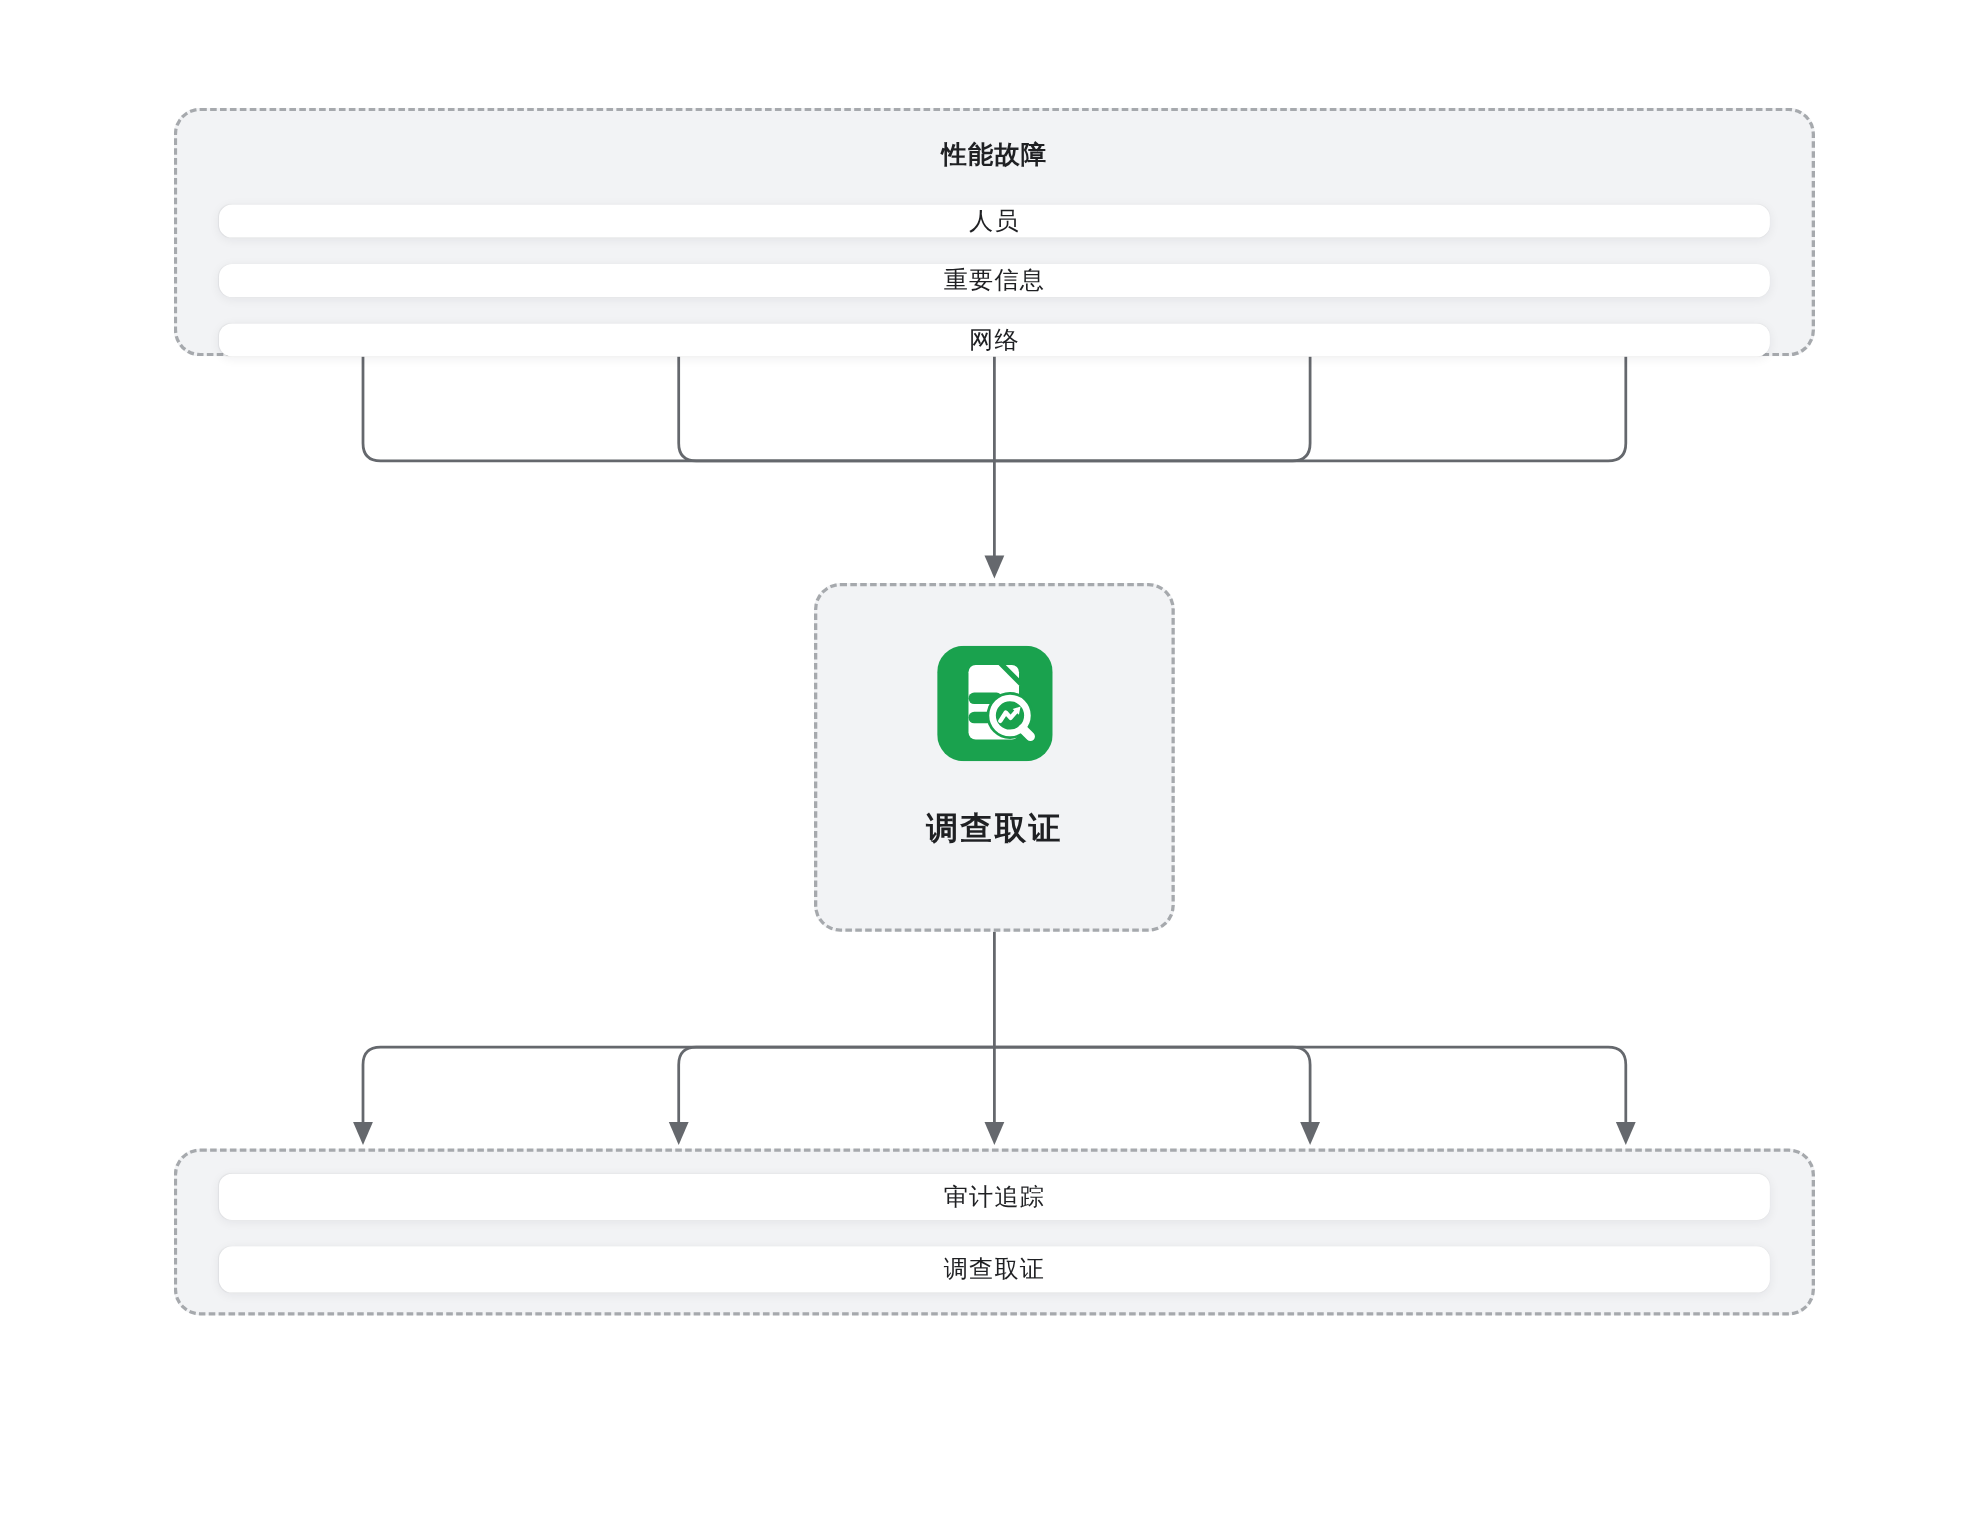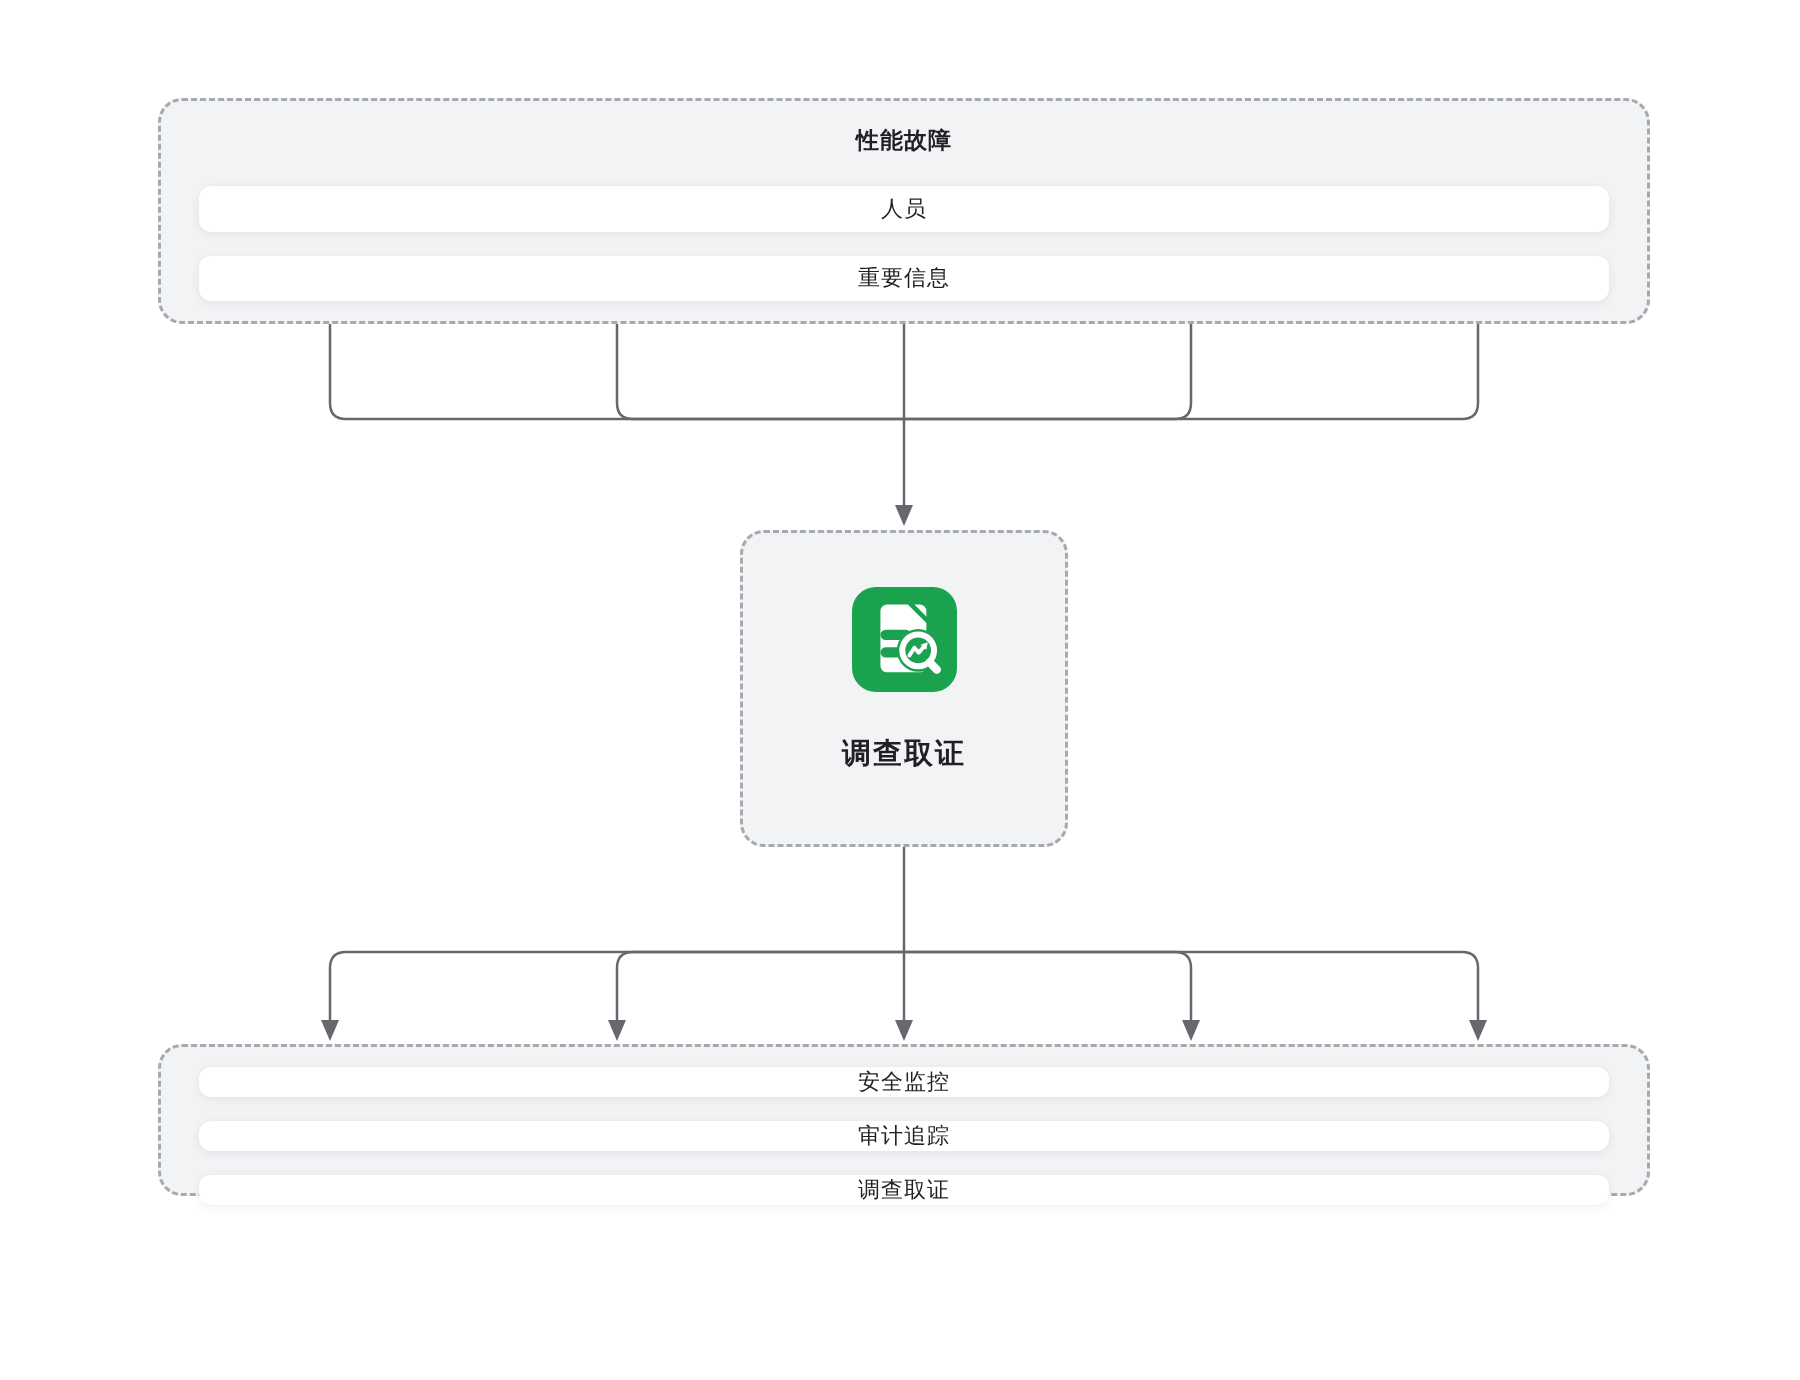--- a/index.html
+++ b/index.html
@@ -113,20 +113,23 @@
 
   <div class="group group-top">
     <div class="group-title">性能故障</div>
     <div class="cards">
       <div class="card">
         <span>人员</span>
       </div>
       <div class="card">
         <span>重要信息</span>
       </div>
+      <div class="card">
+        <span>网络</span>
+      </div>
     </div>
   </div>
 
   <div class="center-node">
     <svg class="center-icon" viewBox="0 0 96 96" aria-hidden="true">
 
       <rect class="icon-green" x="0" y="0" width="96" height="96" rx="22"></rect>
 
       <path class="icon-white" d="M32,16 H51 L68,33 V72 a6,6 0 0 1 -6,6 H32 a6,6 0 0 1 -6,-6 V22 a6,6 0 0 1 6,-6 Z"></path>
 
@@ -143,23 +146,20 @@
       <polygon class="icon-white" points="69.3,50.5 67.9,57.3 62.7,52.7"></polygon>
 
       <line class="icon-stroke-white" x1="71" y1="69" x2="77.5" y2="75.5" style="stroke-width:7.5;stroke-linecap:round;"></line>
     </svg>
     <div class="center-label">调查取证</div>
   </div>
 
   <div class="group group-bottom">
     <div class="cards">
       <div class="card">
-        <span>安全监控</span>
-      </div>
-      <div class="card">
         <span>审计追踪</span>
       </div>
       <div class="card">
         <span>调查取证</span>
       </div>
     </div>
   </div>
 
 </div>
 

